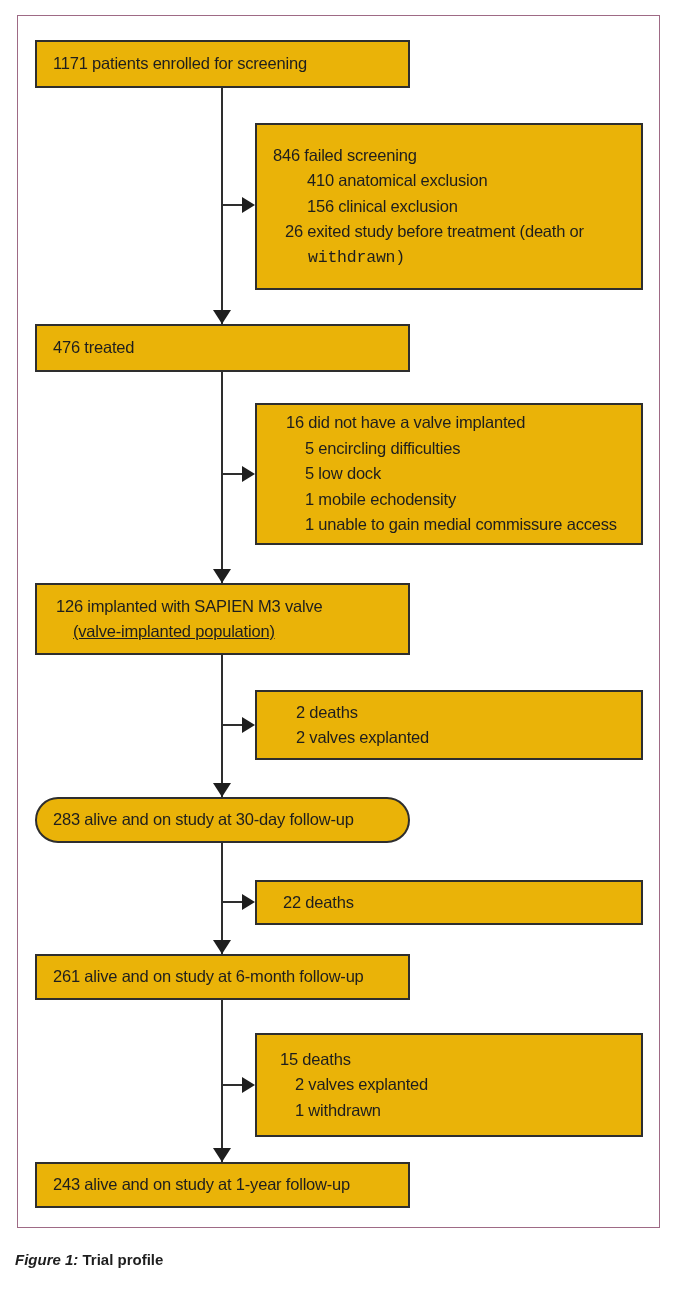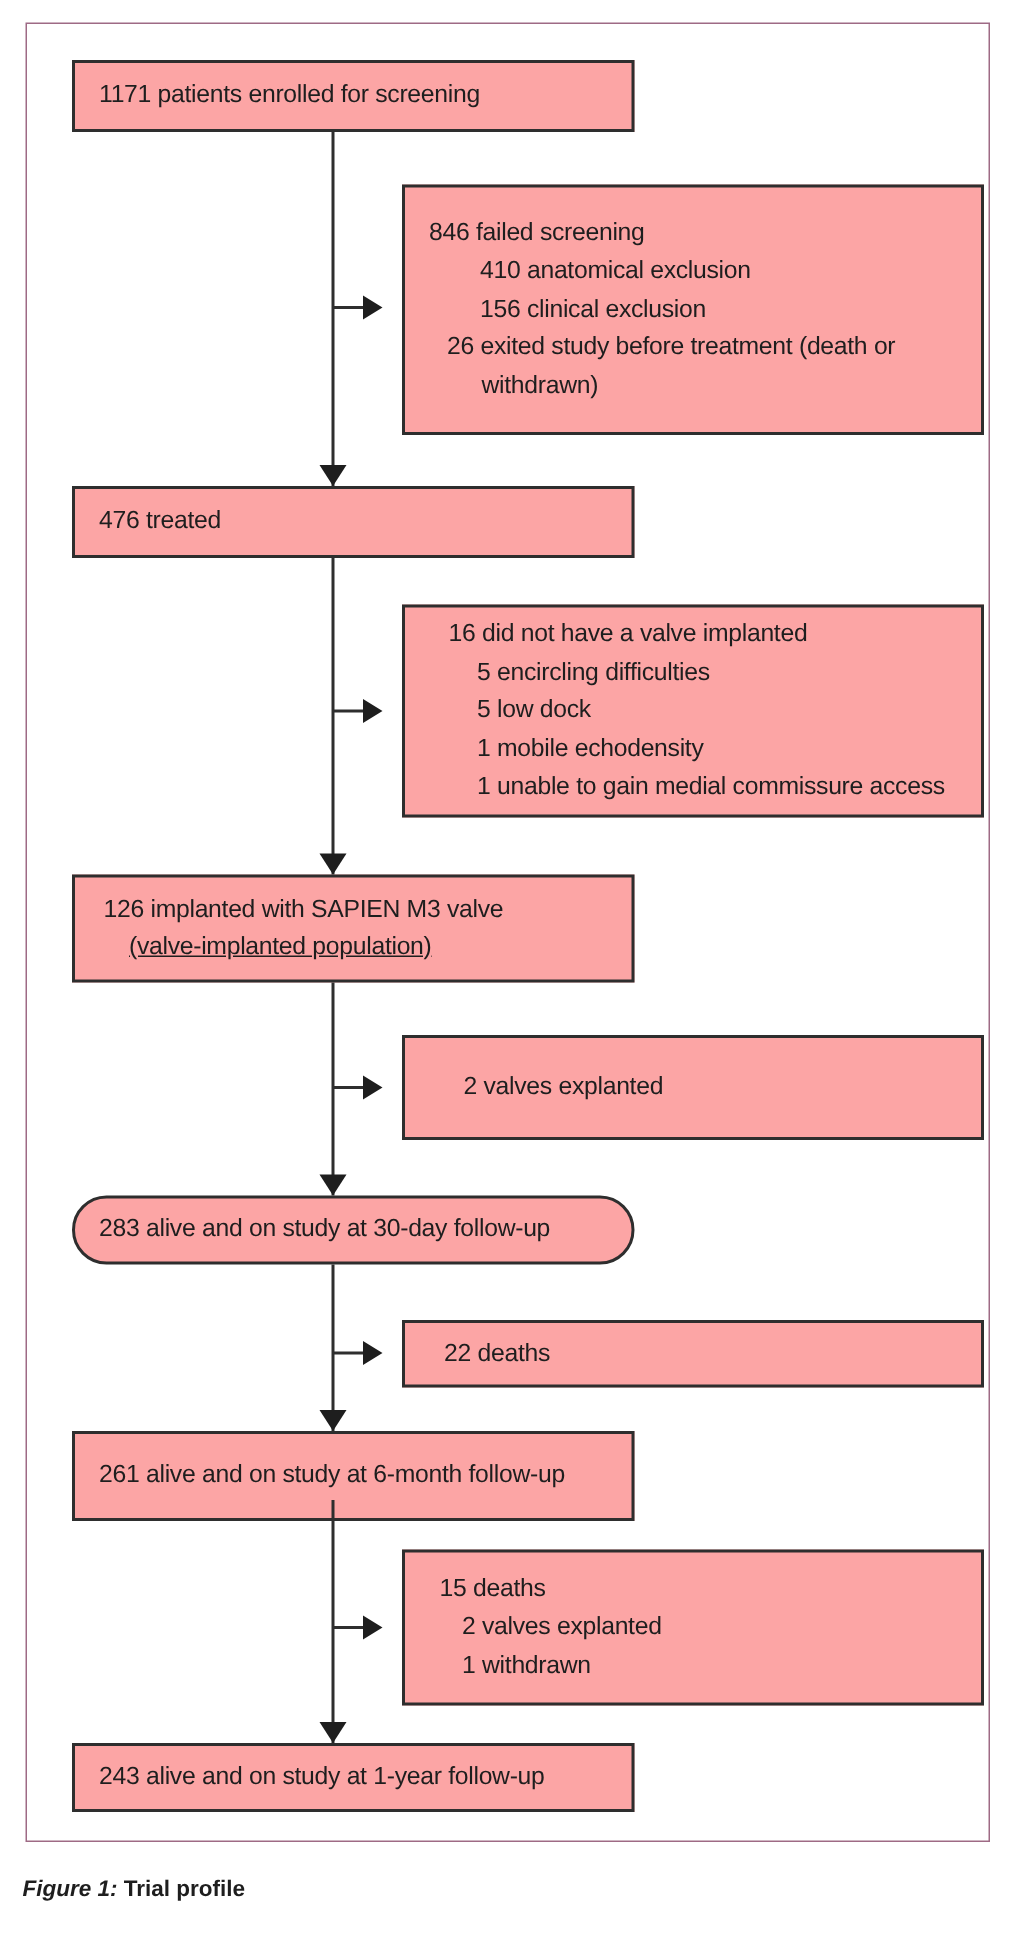--- a/index.html
+++ b/index.html
@@ -23,28 +23,27 @@
     width: 643px;
     height: 1213px;
     border: 1.5px solid #9e6a85;
     box-sizing: border-box;
     background: #ffffff;
   }
   .box {
     position: absolute;
     box-sizing: border-box;
     border: 2px solid #2e2e2e;
-    background: #fca5a5;
+    background: #eab308;
     display: flex;
     flex-direction: column;
     justify-content: center;
     font-size: 16.5px;
     line-height: 25.5px;
     letter-spacing: -0.2px;
-    margin-left: 13px;
   }
   .box.main { left: 35px; width: 375px; }
   .box.side { left: 255px; width: 388px; }
   .line { white-space: nowrap; }
   .vline, .hline {
     position: absolute;
     background: #2e2e2e;
   }
   .vline { width: 2px; left: 221px; }
   .hline { height: 2px; left: 222px; width: 21px; }
@@ -90,45 +89,46 @@
 
   <div class="box main" style="top:583px; height:72px;">
     <div class="line" style="padding-left:19px;">126 implanted with SAPIEN M3 valve</div>
     <div class="line" style="padding-left:36px;text-decoration:underline;">(valve-implanted population)</div>
   </div>
 
   <div class="box main" style="top:797px; height:46px;border-radius:23px;">
     <div class="line" style="padding-left:16px;">283 alive and on study at 30-day follow-up</div>
   </div>
 
-  <div class="box main" style="top:954px; height:60px;">
+  <div class="box main" style="top:954px; height:46px;">
     <div class="line" style="padding-left:16px;">261 alive and on study at 6-month follow-up</div>
   </div>
 
   <div class="box main" style="top:1162px; height:46px;">
     <div class="line" style="padding-left:16px;">243 alive and on study at 1-year follow-up</div>
   </div>
 
   <div class="box side" style="top:123px; height:167px;">
     <div class="line" style="padding-left:16px;">846 failed screening</div>
     <div class="line" style="padding-left:50px;">410 anatomical exclusion</div>
     <div class="line" style="padding-left:50px;">156 clinical exclusion</div>
     <div class="line" style="padding-left:28px;">26 exited study before treatment (death or</div>
-    <div class="line" style="padding-left:51px;">withdrawn)</div>
+    <div class="line" style="padding-left:51px;font-family:Liberation Mono, monospace;">withdrawn)</div>
   </div>
 
   <div class="box side" style="top:403px; height:142px;">
     <div class="line" style="padding-left:29px;">16 did not have a valve implanted</div>
     <div class="line" style="padding-left:48px;">5 encircling difficulties</div>
     <div class="line" style="padding-left:48px;">5 low dock</div>
     <div class="line" style="padding-left:48px;">1 mobile echodensity</div>
     <div class="line" style="padding-left:48px;">1 unable to gain medial commissure access</div>
   </div>
 
   <div class="box side" style="top:690px; height:70px;">
+    <div class="line" style="padding-left:39px;">2 deaths</div>
     <div class="line" style="padding-left:39px;">2 valves explanted</div>
   </div>
 
   <div class="box side" style="top:880px; height:45px;">
     <div class="line" style="padding-left:26px;">22 deaths</div>
   </div>
 
   <div class="box side" style="top:1033px; height:104px;">
     <div class="line" style="padding-left:23px;">15 deaths</div>
     <div class="line" style="padding-left:38px;">2 valves explanted</div>

